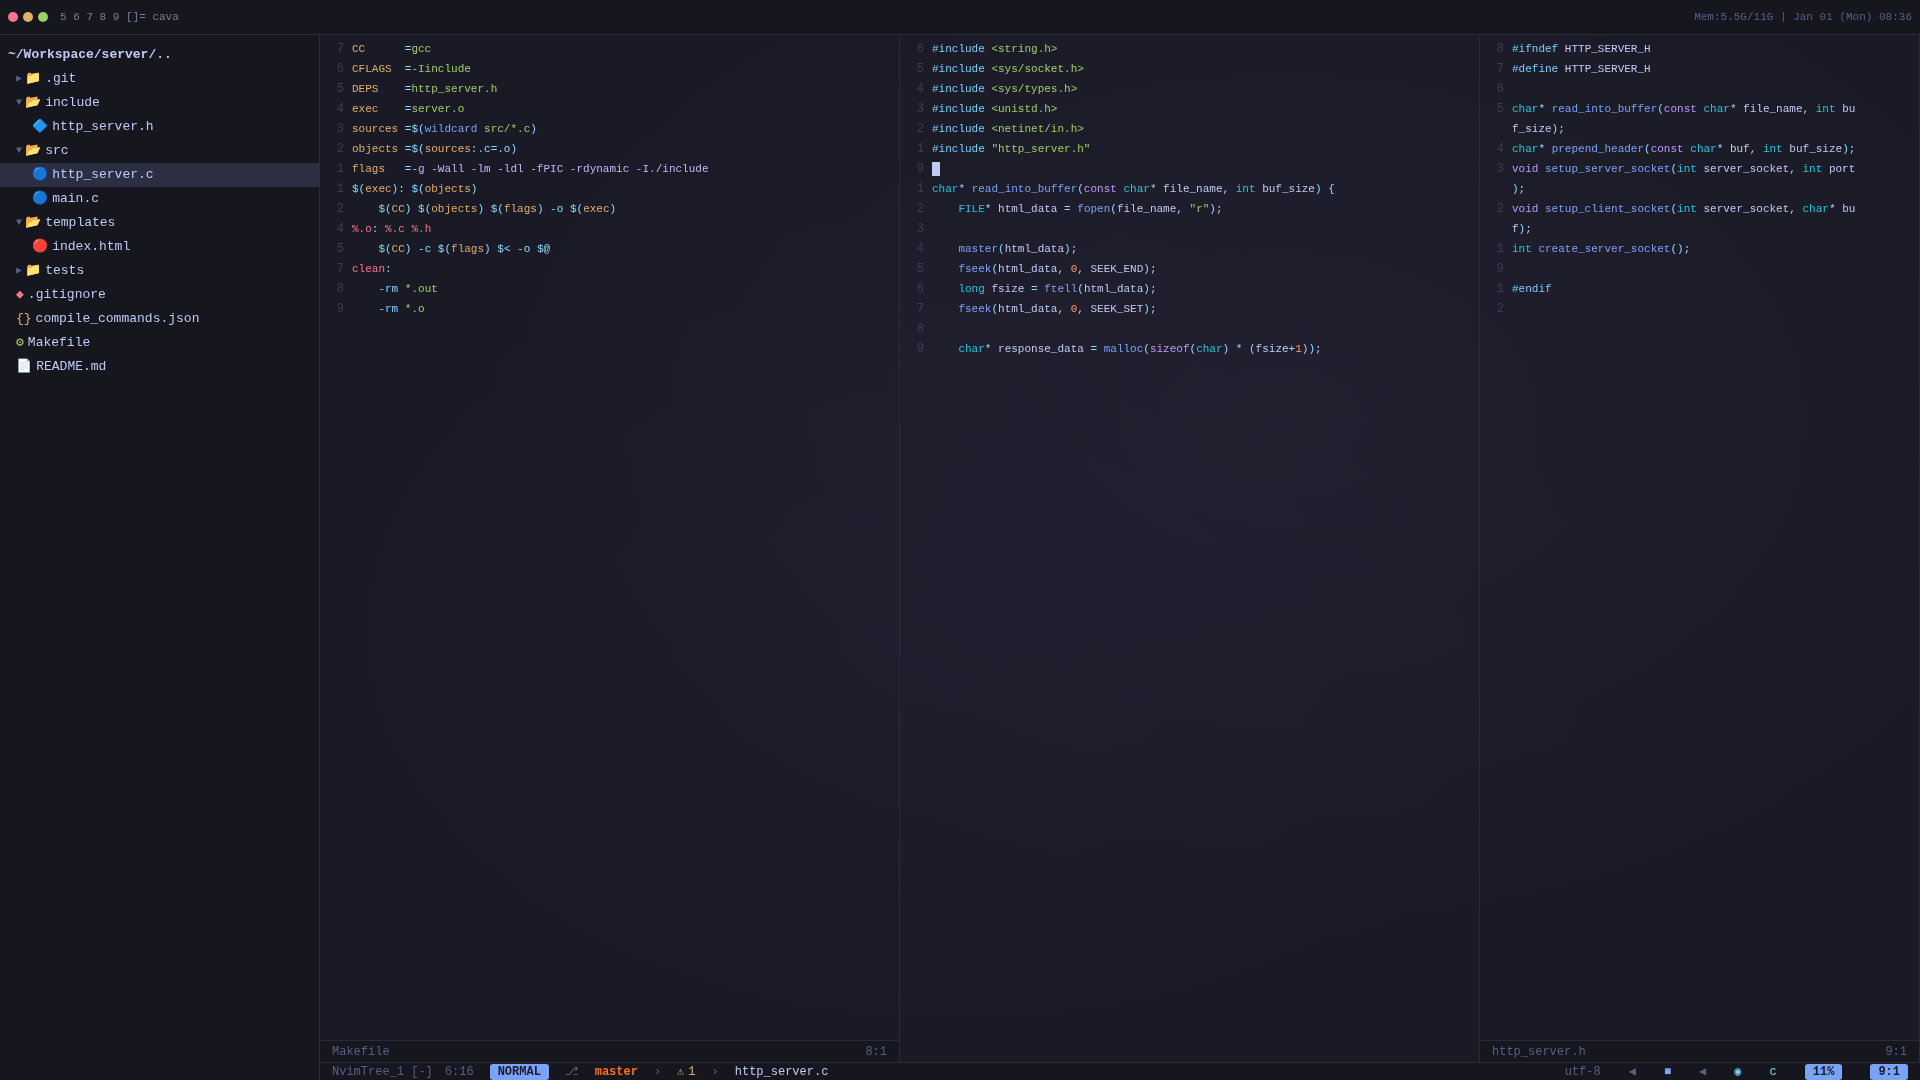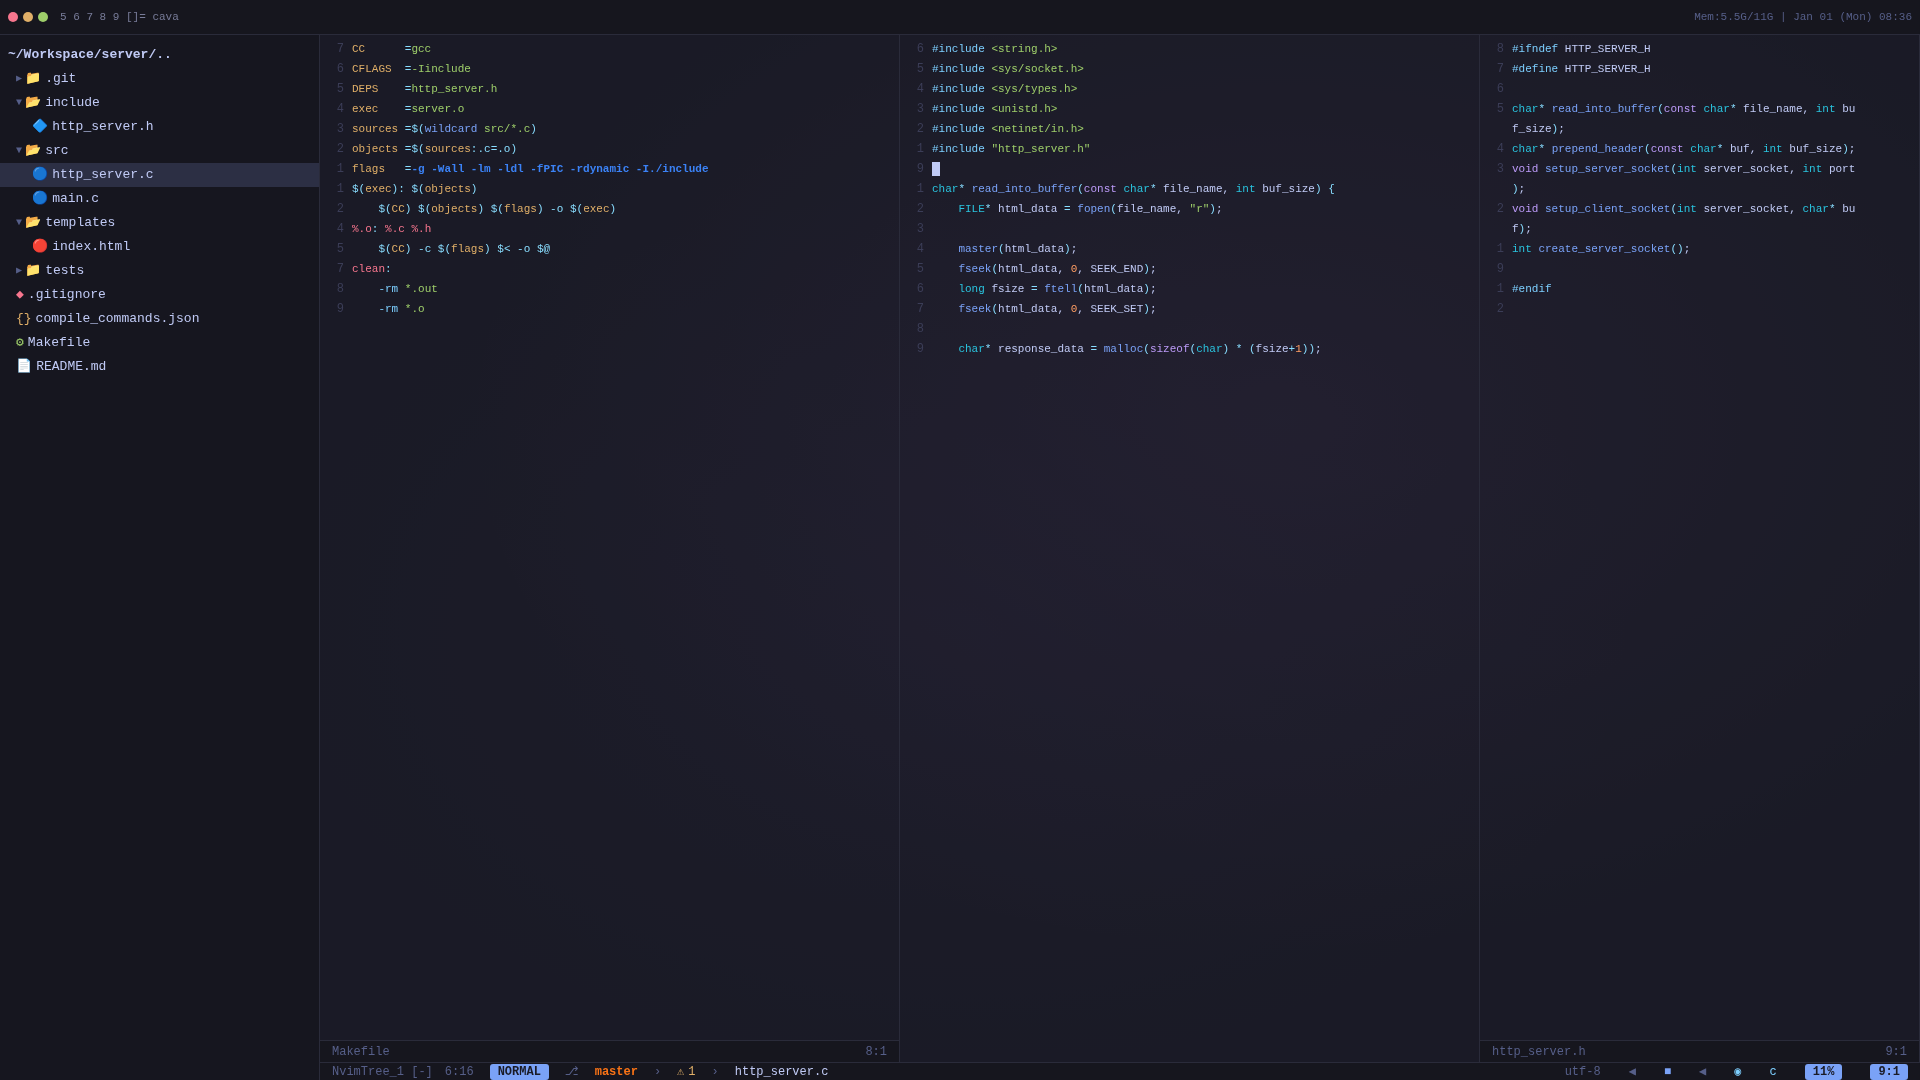--- a/index.html
+++ b/index.html
@@ -181,21 +181,21 @@
     .num { color: #ff9e64; } 
     .op { color: #89ddff; } 
     .pp { color: #7dcfff; } 
     .inc { color: #9ece6a; } 
     .var { color: #c0caf5; } 
     .type { color: #2ac3de; } 
     .punc { color: #89ddff; } 
     .mk-target { color: #f7768e; }
     .mk-var { color: #e0af68; }
     .mk-val { color: #9ece6a; }
-    .mk-flag { color: #3b82f6; font-weight: bold; }
+    .mk-flag { color: #c4b5fd; }
     .mk-cmd { color: #7dcfff; }
 
     
     .statusbar {
       height: 18px;
       background: #16161e;
       display: flex;
       align-items: center;
       padding: 0 12px;
       font-size: 12px;

